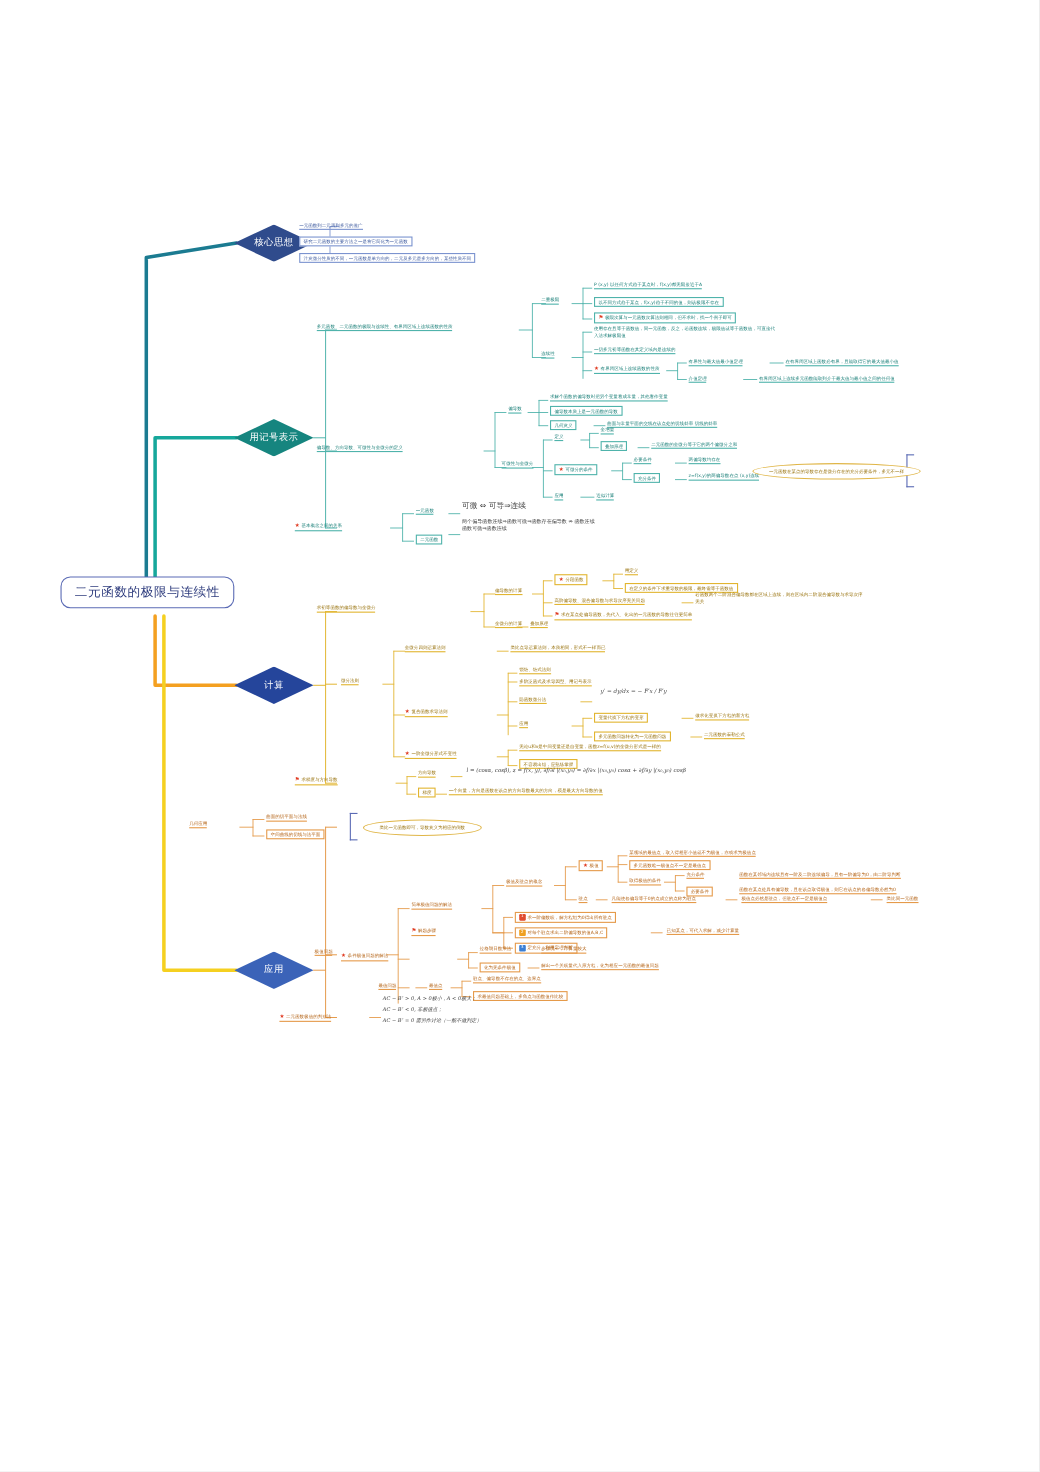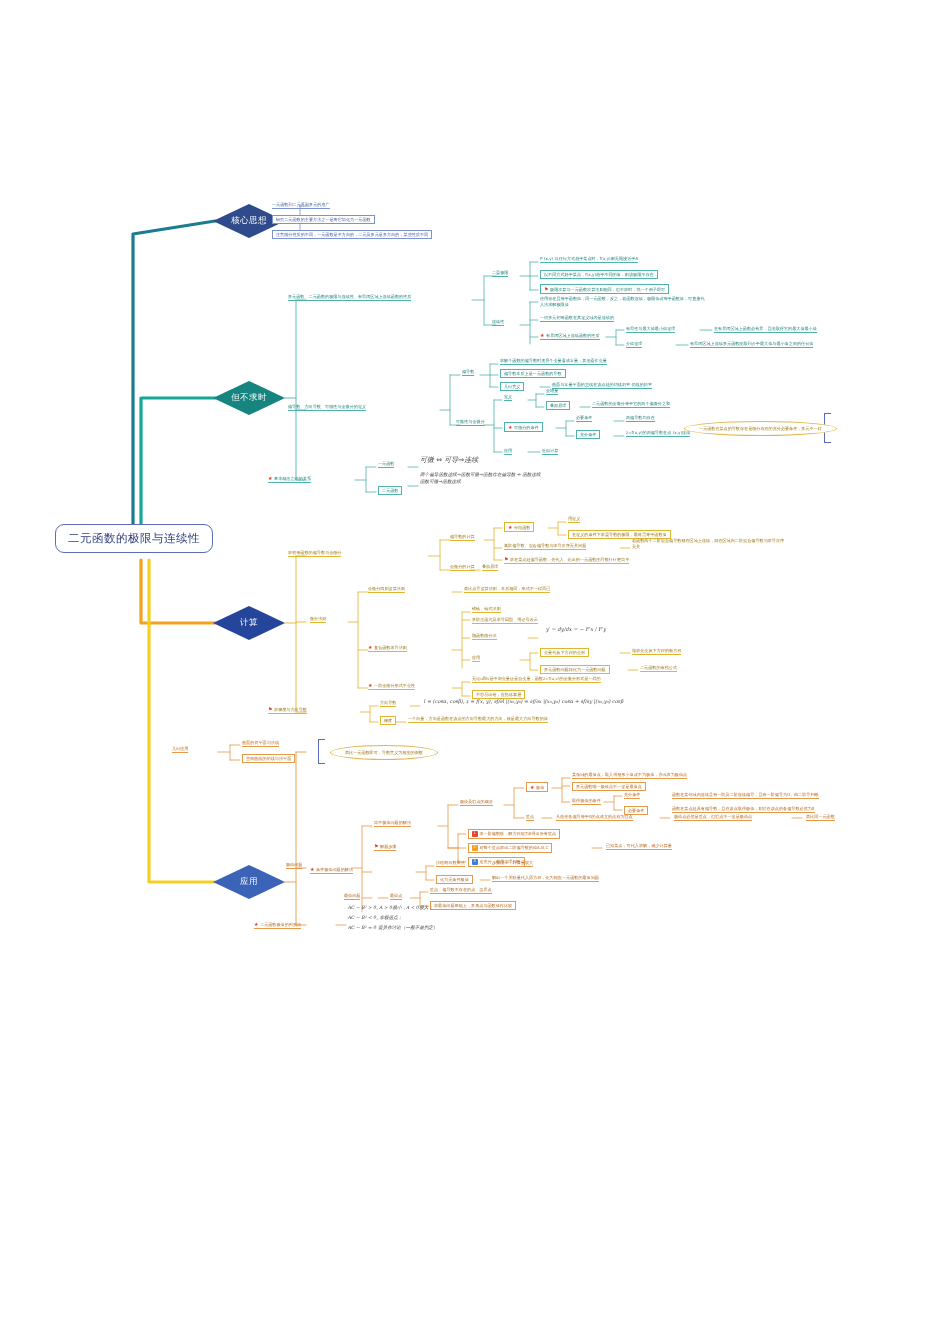--- a/index.html
+++ b/index.html
@@ -30,21 +30,21 @@
   .d-calc{background:#25459b;}
   .d-app{background:#3b63b8;}
 
   
   .t{position:absolute;font-size:4.1px;white-space:nowrap;letter-spacing:.02px;}
   .t2{position:absolute;font-size:4.1px;letter-spacing:.02px;line-height:1.45;}
   .c-blue{color:#3d5a9e;}
   .c-teal{color:#1a7f78;}
   .c-amber{color:#9a7410;}
   .c-orange{color:#b5661a;}
-  .c-dark{color:#444;font-style:italic;}
+  .c-dark{color:#444;}
 
   
   .ul-blue{border-bottom:.8px solid #7b93cf;padding-bottom:1px;}
   .ul-teal{border-bottom:.8px solid #4fb3ab;padding-bottom:1px;}
   .ul-amber{border-bottom:.8px solid #e2b530;padding-bottom:1px;}
   .ul-orange{border-bottom:.8px solid #e59a4a;padding-bottom:1px;}
 
   
   .bx-blue{border:.7px solid #7b93cf;padding:1px 3px;background:#fff;}
   .bx-teal{border:.7px solid #4fb3ab;padding:1px 3px;background:#fff;}
@@ -221,21 +221,21 @@
     </g>
   </svg>
 
   <div class="root" style="left:55px;top:524px;">二元函数的极限与连续性</div>
 
   <div class="diamond d-core" style="left:213px;top:204px;">核心思想</div>
   <div class="t c-blue ul-blue" style="left:272px;top:202px;">一元函数到二元再到多元的推广</div>
   <div class="t c-blue bx-blue" style="left:272px;top:215px;">研究二元函数的主要方法之一是将它简化为一元函数</div>
   <div class="t c-blue bx-blue" style="left:272px;top:230px;">注意微分性质的不同，一元函数是单方向的，二元及多元是多方向的，某些性质不同</div>
 
-  <div class="diamond d-basic" style="left:213px;top:381px;">但不求时</div>
+  <div class="diamond d-basic" style="left:213px;top:381px;">用记号表示</div>
 
   <div class="t c-teal ul-teal" style="left:288px;top:294px;">多元函数、二元函数的极限与连续性、有界闭区域上连续函数的性质</div>
 
   <div class="t c-teal ul-teal" style="left:492px;top:270px;">二重极限</div>
   <div class="t c-teal ul-teal" style="left:540px;top:256px;">P (x,y) 以任何方式趋于某点时，f(x,y)都无限接近于A</div>
   <div class="t c-teal bx-teal" style="left:540px;top:270px;">以不同方式趋于某点，f(x,y)趋于不同的值，则该极限不存在</div>
   <div class="t c-teal bx-teal" style="left:540px;top:284px;">
     <span class="flag">⚑</span><span>极限次算与一元函数次算法则相同，但不求时，找一个例子即可</span>
   </div>
 

